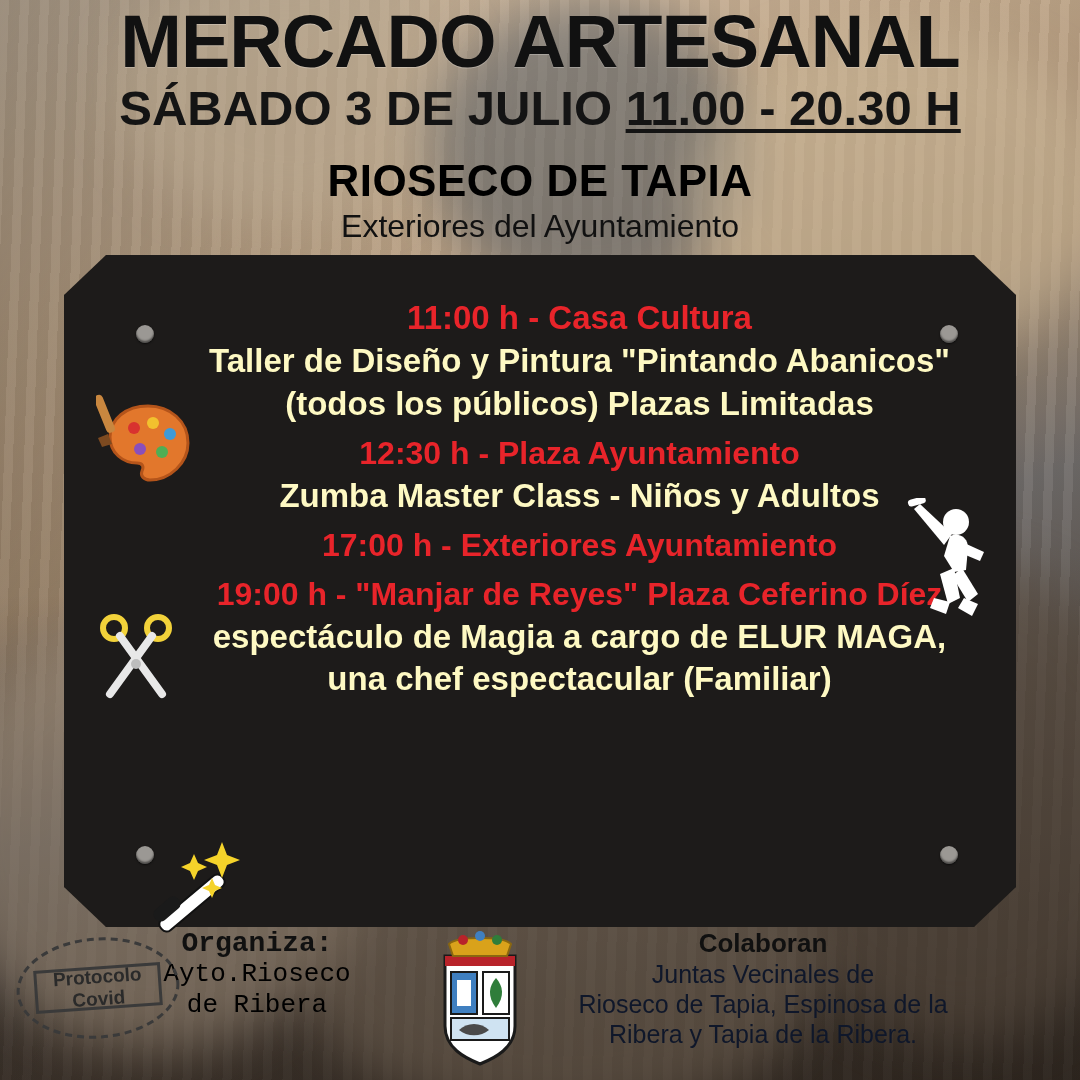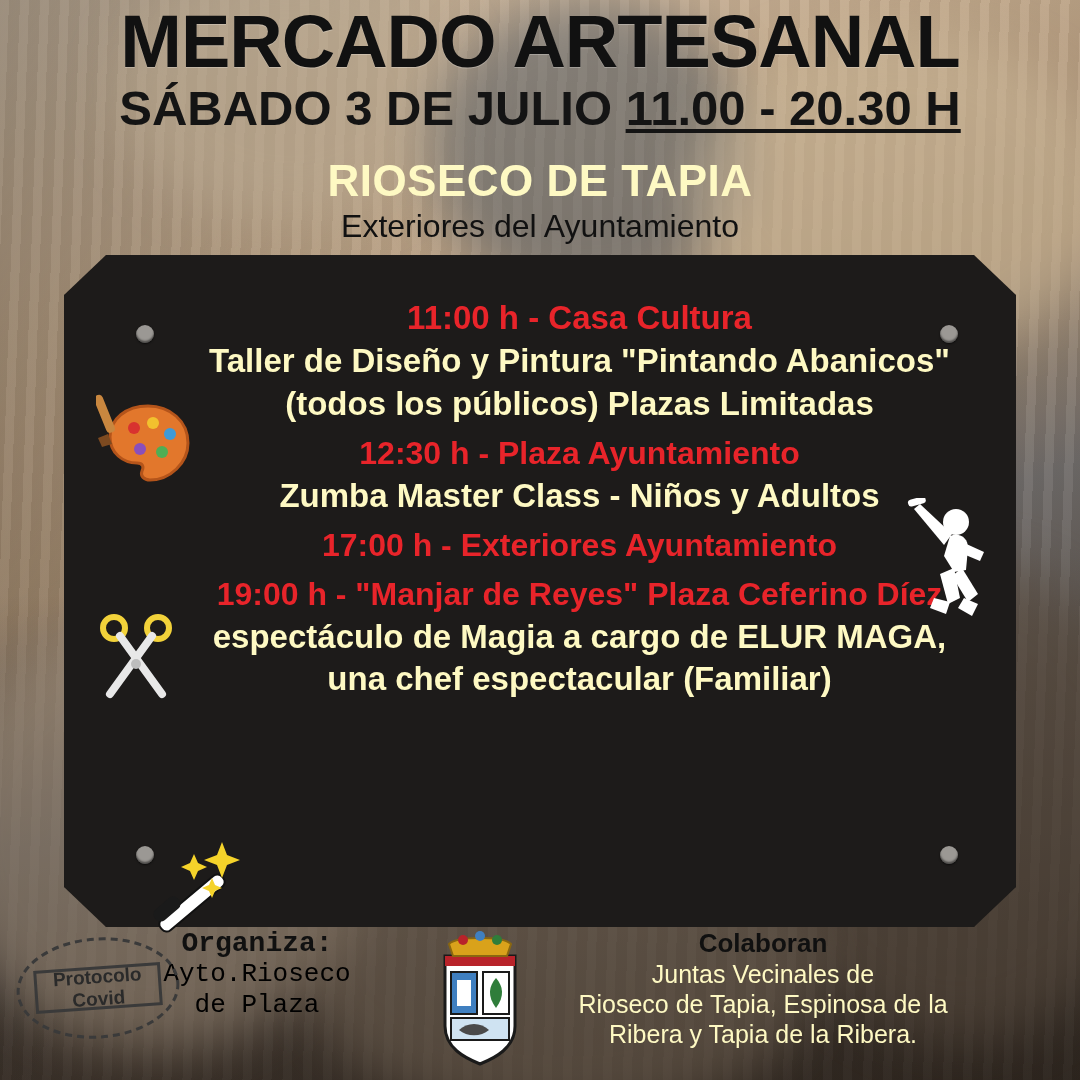--- a/index.html
+++ b/index.html
@@ -66,21 +66,21 @@
     margin-top: 4px;
     white-space: nowrap;
   }
   .subtitle .hours {
     text-decoration: underline;
     text-underline-offset: 4px;
   }
   .place {
     font-size: 44px;
     font-weight: 800;
-    color: #fef9c3;
+    color: #000000;
     margin-top: 22px;
     letter-spacing: 0.5px;
   }
   .place-sub {
     font-size: 32px;
     font-weight: 400;
     color: #111111;
     margin-top: 2px;
   }
 
@@ -188,21 +188,21 @@
     width: 420px;
     text-align: center;
   }
   .collab-title {
     font-size: 26px;
     font-weight: 800;
     color: #101010;
   }
   .collab-line {
     font-size: 25px;
-    color: #fef9c3;
+    color: #0f172a;
     line-height: 1.2;
   }
 
   
   .crest {
     width: 110px;
     height: 140px;
     position: relative;
     flex: 0 0 auto;
   }
@@ -340,21 +340,21 @@
       <div>Protocolo</div>
       <div>Covid</div>
     </div>
   </div>
 
   <div class="footer-inner">
 
     <div class="org">
       <div class="org-title"><span>Organiza</span><span>:</span></div>
       <div class="org-line">Ayto.Rioseco</div>
-      <div class="org-line">de Plaza</div>
+      <div class="org-line">de Ribera</div>
     </div>
 
     <div class="crest">
       <svg width="110" height="140" viewBox="0 0 110 140">
         <path d="M20 28h70v70c0 22-20 32-35 38-15-6-35-16-35-38z" fill="#ffffff" stroke="#1a1a1a" stroke-width="3"></path>
         <rect x="20" y="28" width="70" height="10" fill="#b8232a"></rect>
         <path d="M26 44h26v42H26z" fill="#3f7fc0" stroke="#1a1a1a" stroke-width="2"></path>
         <rect x="32" y="52" width="14" height="26" fill="#ffffff"></rect>
         <path d="M58 44h26v42H58z" fill="#ffffff" stroke="#1a1a1a" stroke-width="2"></path>
         <path d="M71 50c7 8 9 18 0 30-9-12-7-22 0-30z" fill="#2f7d3a"></path>

